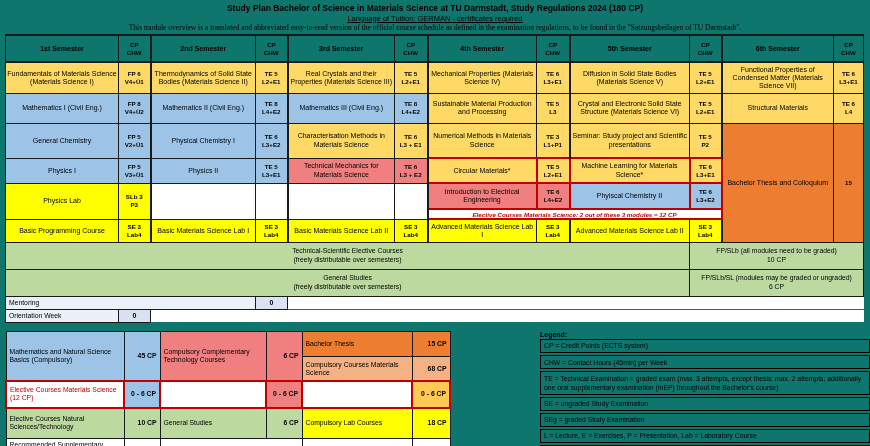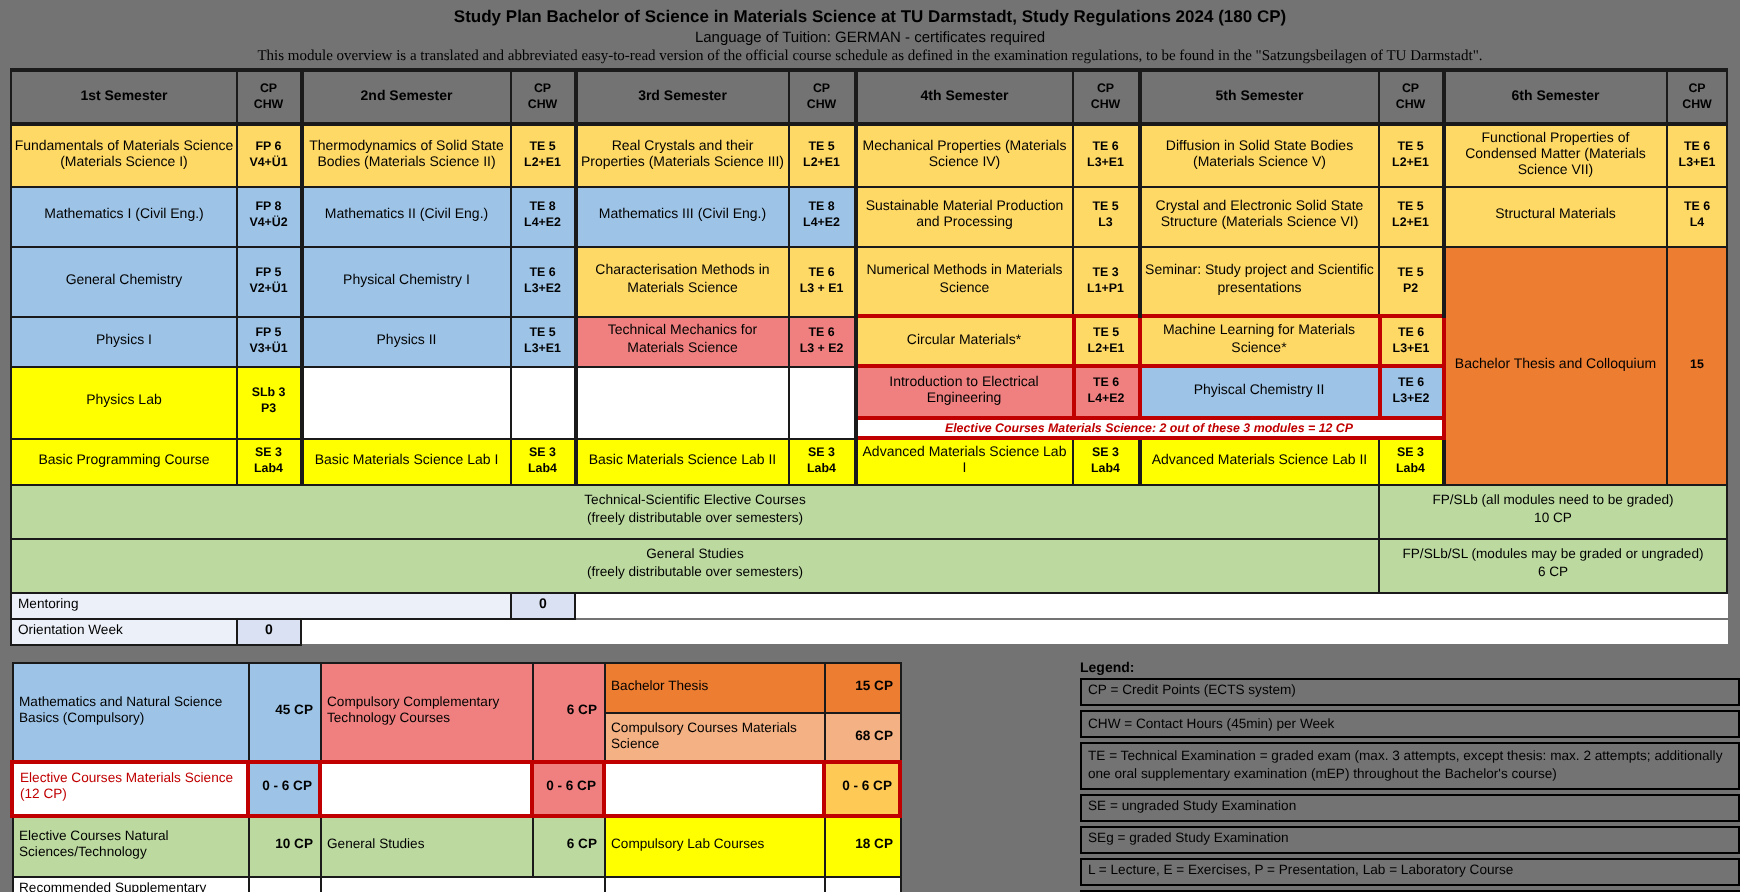--- a/index.html
+++ b/index.html
@@ -1,19 +1,19 @@
 <!DOCTYPE html>
 <html><head>
 <meta charset="utf-8">
 <style>
   html,body{margin:0;padding:0;background:#fff;}
-  .page{width:870px;height:446px;background:#737373;font-family:"Liberation Sans","DejaVu Sans",sans-serif;color:#000;overflow:hidden;}
+  .page{width:870px;height:446px;background:#0f766e;font-family:"Liberation Sans","DejaVu Sans",sans-serif;color:#000;overflow:hidden;}
   .doc-header{text-align:center;padding-top:3px;line-height:1.25;}
   .t1{font-size:8.5px;font-weight:bold;}
-  .t2{font-size:7.5px;}
+  .t2{font-size:7.5px;text-decoration:underline;}
   .t3{font-size:7.5px;font-family:Liberation Serif, serif;}
   table{border-collapse:collapse;table-layout:fixed;}
   .plan{margin:2px 0 0 5px;width:858px;}
   .plan td{border:1px solid #1a1a1a;text-align:center;vertical-align:middle;font-size:7px;line-height:1.2;padding:0 1px;overflow:hidden;}
   .plan td.gsep{border-right-width:2px;}
   .plan tr.hdr td{font-weight:bold;font-size:7px;border-bottom-width:2px;border-top-width:2px;}
   .cph div{font-size:6.2px;font-weight:bold;line-height:1.25;}
   .cp{font-size:6.2px !important;font-weight:bold;line-height:1.3;}
   .cp div{line-height:1.3;}
   .gold{background:#FFD966;} .blue{background:#9DC3E6;} .yel{background:#FFFF00;}

